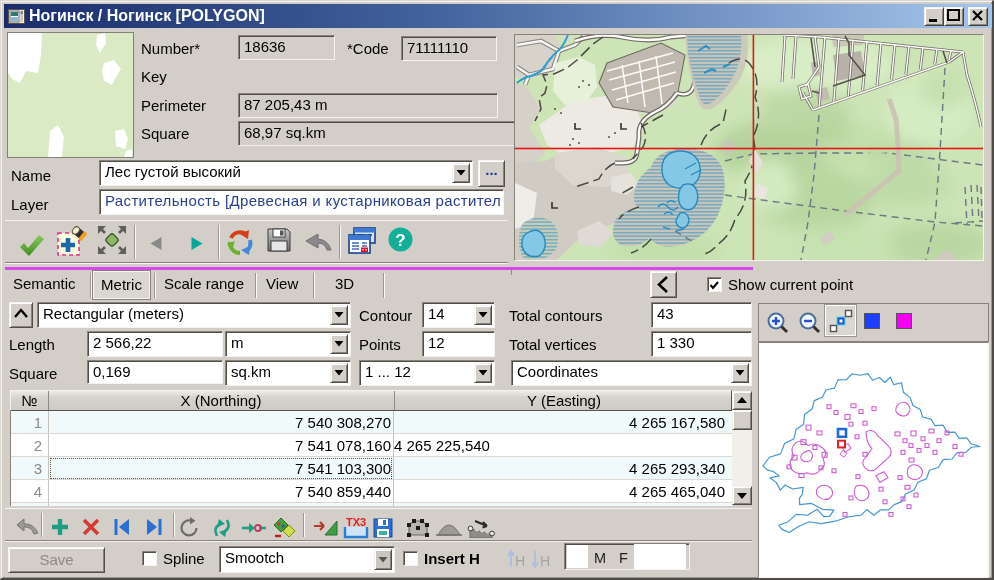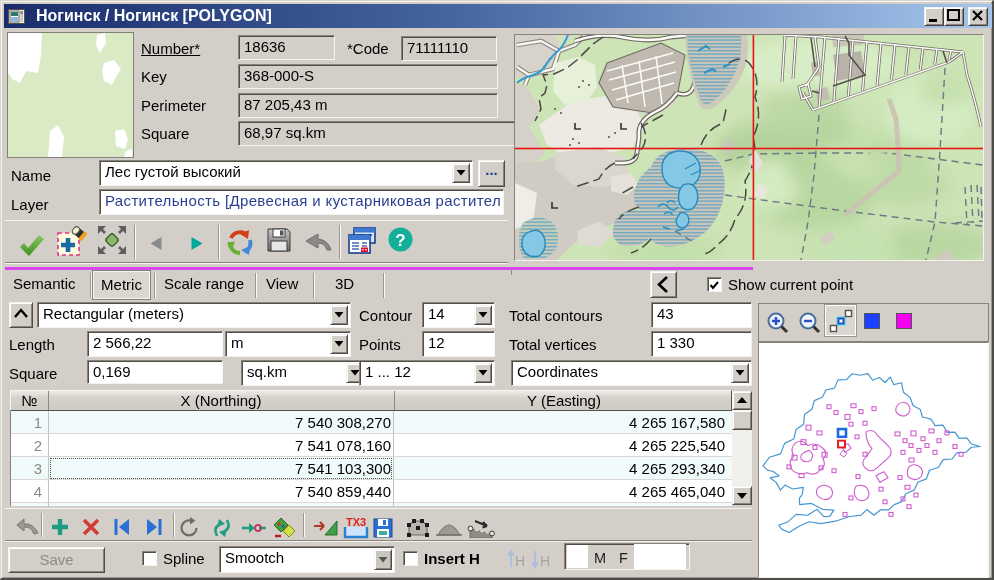--- a/index.html
+++ b/index.html
@@ -22,21 +22,21 @@
 .wfield { background:#fff; padding:2px 0 0 5px; overflow:hidden; white-space:nowrap; }
 .lbl { white-space:nowrap; }
 
 .combtn { position:absolute; top:2px; right:2px; bottom:2px; width:18px;
   background:#d3cfc8; border:1px solid; border-color:#f4f3ef #514e48 #514e48 #f4f3ef;
   box-shadow: inset 1px 1px 0 #fff, inset -1px -1px 0 #87837b; }
 .combtn svg { position:absolute; left:50%; top:50%; transform:translate(-50%,-50%); }
 .titlebar { left:3px; top:3px; width:988px; height:24px;
   background:linear-gradient(to right,#1a2c6b,#44659f 45%,#a5c6ec);
   display:flex; align-items:center; }
-.titlebar .cap { color:#fff; font-weight:bold; font-size:16px; margin-left:11px; }
+.titlebar .cap { color:#fff; font-weight:bold; font-size:16px; margin-left:4px; }
 .wbtn { width:20px; height:19px; position:absolute; top:6px;
   background:#d3cfc8; border:1px solid; border-color:#f4f3ef #45423d #45423d #f4f3ef;
   box-shadow: inset 1px 1px 0 #fff, inset -1px -1px 0 #87837b; }
 .check { width:15px; height:15px; background:#fff; border:1px solid;
   border-color:#87837b #f4f3ef #f4f3ef #87837b; box-shadow: inset 1px 1px 0 #514e48; }
 .sep { width:2px; border-left:1px solid #9b978f; border-right:1px solid #fbfaf7; }
 </style>
 </head>
 <body>
 <div id="win">
@@ -67,26 +67,25 @@
       <rect width="125" height="124" fill="#d9eac4"></rect>
       <path d="M0 0 L34 0 L33 22 L30 40 L18 38 L12 50 L4 46 L0 40 Z" fill="#fff"></path>
       <path d="M89 2 L97 0 L98 10 L92 20 L88 12 Z" fill="#fff"></path>
       <path d="M96 30 L106 27 L113 36 L108 44 L104 52 L96 48 L94 38 Z" fill="#fff"></path>
       <path d="M42 98 L50 92 L56 104 L54 124 L40 124 Z" fill="#fff"></path>
       <path d="M107 98 L116 96 L120 106 L117 116 L108 113 Z" fill="#fff"></path>
       <path d="M118 118 L124 116 L124 124 L116 124 Z" fill="#fff"></path>
     </svg>
   </div>
 
-  <div class="abs lbl" style="left:140px;top:39px;text-decoration:underline;">Number*</div>
+  <div class="abs lbl" style="left:140px;top:39px;">Number*</div>
   <div class="abs sunken field" style="left:237px;top:34px;width:97px;height:25px;">18636</div>
   <div class="abs lbl" style="left:346px;top:39px;">*Code</div>
   <div class="abs sunken field" style="left:400px;top:35px;width:96px;height:25px;">71111110</div>
   <div class="abs lbl" style="left:140px;top:67px;">Key</div>
-  <div class="abs sunken field" style="left:237px;top:63px;width:260px;height:25px;">368-000-S</div>
   <div class="abs lbl" style="left:140px;top:96px;">Perimeter</div>
   <div class="abs sunken field" style="left:237px;top:92px;width:260px;height:25px;">87 205,43 m</div>
   <div class="abs lbl" style="left:140px;top:124px;">Square</div>
   <div class="abs sunken field" style="left:237px;top:120px;width:283px;height:25px;">68,97 sq.km</div>
 
   <div class="abs lbl" style="left:10px;top:166px;">Name</div>
   <div class="abs sunken wfield" style="left:98px;top:159px;width:374px;height:26px;">Лес густой высокий
     <div class="combtn">
         <svg width="9" height="6" viewBox="0 0 9 6">
           <path d="M0 0 H9 L4.5 5.5 Z" fill="#000"></path>
@@ -213,21 +212,21 @@
             <path d="M0 0 H9 L4.5 5.5 Z" fill="#000"></path>
           </svg>
         </div></div>
     <div class="abs lbl" style="left:358px;top:335px;">Points</div>
     <div class="abs sunken wfield" style="left:421px;top:330px;width:73px;height:26px;">12</div>
     <div class="abs lbl" style="left:508px;top:335px;">Total vertices</div>
     <div class="abs sunken wfield" style="left:650px;top:330px;width:101px;height:26px;">1 330</div>
 
     <div class="abs lbl" style="left:8px;top:364px;">Square</div>
     <div class="abs sunken wfield" style="left:86px;top:359px;width:136px;height:24px;">0,169</div>
-    <div class="abs sunken wfield" style="left:240px;top:359px;width:126px;height:26px;">sq.km<div class="combtn">
+    <div class="abs sunken wfield" style="left:224px;top:359px;width:126px;height:26px;">sq.km<div class="combtn">
           <svg width="9" height="6" viewBox="0 0 9 6">
             <path d="M0 0 H9 L4.5 5.5 Z" fill="#000"></path>
           </svg>
         </div></div>
     <div class="abs sunken wfield" style="left:358px;top:359px;width:136px;height:26px;">1 ... 12<div class="combtn">
           <svg width="9" height="6" viewBox="0 0 9 6">
             <path d="M0 0 H9 L4.5 5.5 Z" fill="#000"></path>
           </svg>
         </div></div>
     <div class="abs sunken wfield" style="left:510px;top:359px;width:241px;height:26px;">Coordinates<div class="combtn">
@@ -258,21 +257,21 @@
       <div class="abs" style="left:0;top:3px;width:31px;text-align:right;color:#8d8a83;">1</div>
       <div class="abs" style="left:0;top:26px;width:31px;text-align:right;color:#8d8a83;">2</div>
       <div class="abs" style="left:0;top:49px;width:31px;text-align:right;color:#8d8a83;">3</div>
       <div class="abs" style="left:0;top:72px;width:31px;text-align:right;color:#8d8a83;">4</div>
       <div class="abs" style="left:38px;top:3px;width:342px;text-align:right;">7 540 308,270</div>
       <div class="abs" style="left:38px;top:26px;width:342px;text-align:right;">7 541 078,160</div>
       <div class="abs" style="left:39px;top:47px;width:342px;height:21px;border:1px dotted #555;"></div>
       <div class="abs" style="left:38px;top:49px;width:342px;text-align:right;">7 541 103,300</div>
       <div class="abs" style="left:38px;top:72px;width:342px;text-align:right;">7 540 859,440</div>
       <div class="abs" style="left:383px;top:3px;width:331px;text-align:right;">4 265 167,580</div>
-      <div class="abs" style="left:383px;top:26px;width:331px;text-align:right;">4 265 225,540</div>
+      <div class="abs" style="left:383px;top:26px;width:331px;">4 265 225,540</div>
       <div class="abs" style="left:383px;top:49px;width:331px;text-align:right;">4 265 293,340</div>
       <div class="abs" style="left:383px;top:72px;width:331px;text-align:right;">4 265 465,040</div>
     </div>
     <div class="abs" style="left:731px;top:390px;width:20px;height:114px;background:#f1efe9;">
       <div class="abs raised" style="left:0;top:0;width:20px;height:19px;"><svg width="18" height="17" viewBox="0 0 18 17">
             <path d="M9 5 L14 11 H4 Z" fill="#000"></path>
           </svg></div>
       <div class="abs raised" style="left:0;top:19px;width:20px;height:20px;"></div>
       <div class="abs raised" style="left:0;top:95px;width:20px;height:19px;"><svg width="18" height="17" viewBox="0 0 18 17">
             <path d="M9 12 L14 6 H4 Z" fill="#000"></path>

